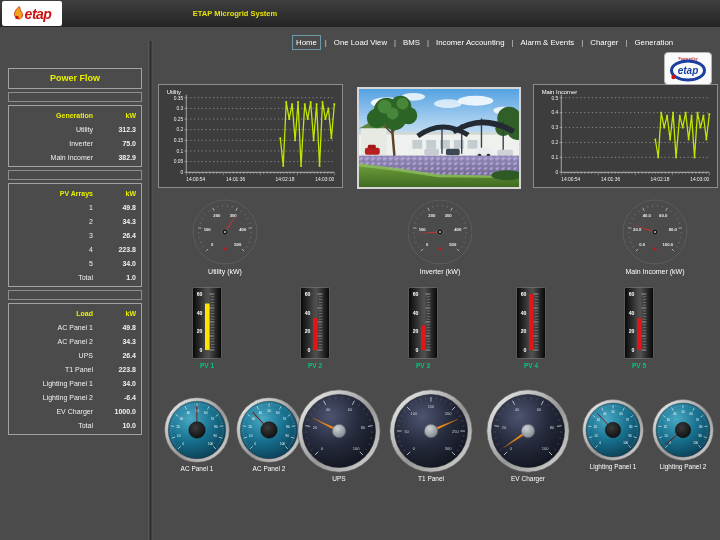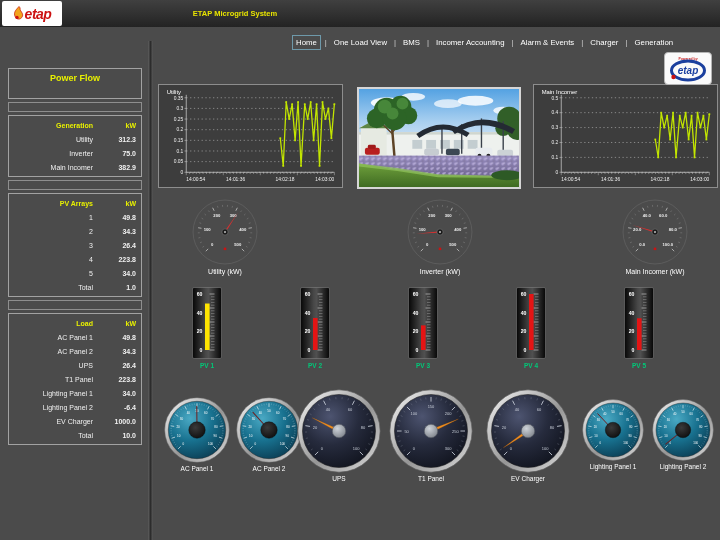--- a/index.html
+++ b/index.html
@@ -27,21 +27,21 @@
   
   .navbar { position:absolute; left:0; top:27px; width:720px; height:14px;
             background:linear-gradient(#2f80dc,#1355ae); color:#fff; font-size:8px;
             font-weight:bold; line-height:14px; padding-left:4px; }
 
   .divider { position:absolute; left:148px; top:41px; width:5px; height:499px;
              background:linear-gradient(90deg,#606060,#2c2c2c 50%,#5a5a5a); }
 
   
   aside { position:absolute; left:8px; top:68px; width:134px; }
-  .pf-title { height:31px; border:1px solid #a2a2a2; color:#e8f000; font-weight:bold;
+  .pf-title { height:21px; border:1px solid #a2a2a2; color:#e8f000; font-weight:bold;
               font-size:9px; text-align:center; line-height:19px; }
   .pf-spacer { height:10px; border:1px solid #8e8e8e; margin:3px 0; }
   .pf-box { border:1px solid #a2a2a2; padding:2px 0; }
   .pf-row { display:flex; height:14px; align-items:center; font-size:7px; color:#f0f0f0; }
   .pf-row .lbl { flex:1; text-align:right; padding-right:12px; }
   .pf-row .val { width:36px; text-align:right; padding-right:5px; font-weight:bold; }
   .pf-head .lbl, .pf-head .val { color:#e8f000; font-weight:bold; }
 
   
   .chart { position:absolute; width:185px; height:104px; background:#3d3d3d; border:1px solid #8d8d8d; }

